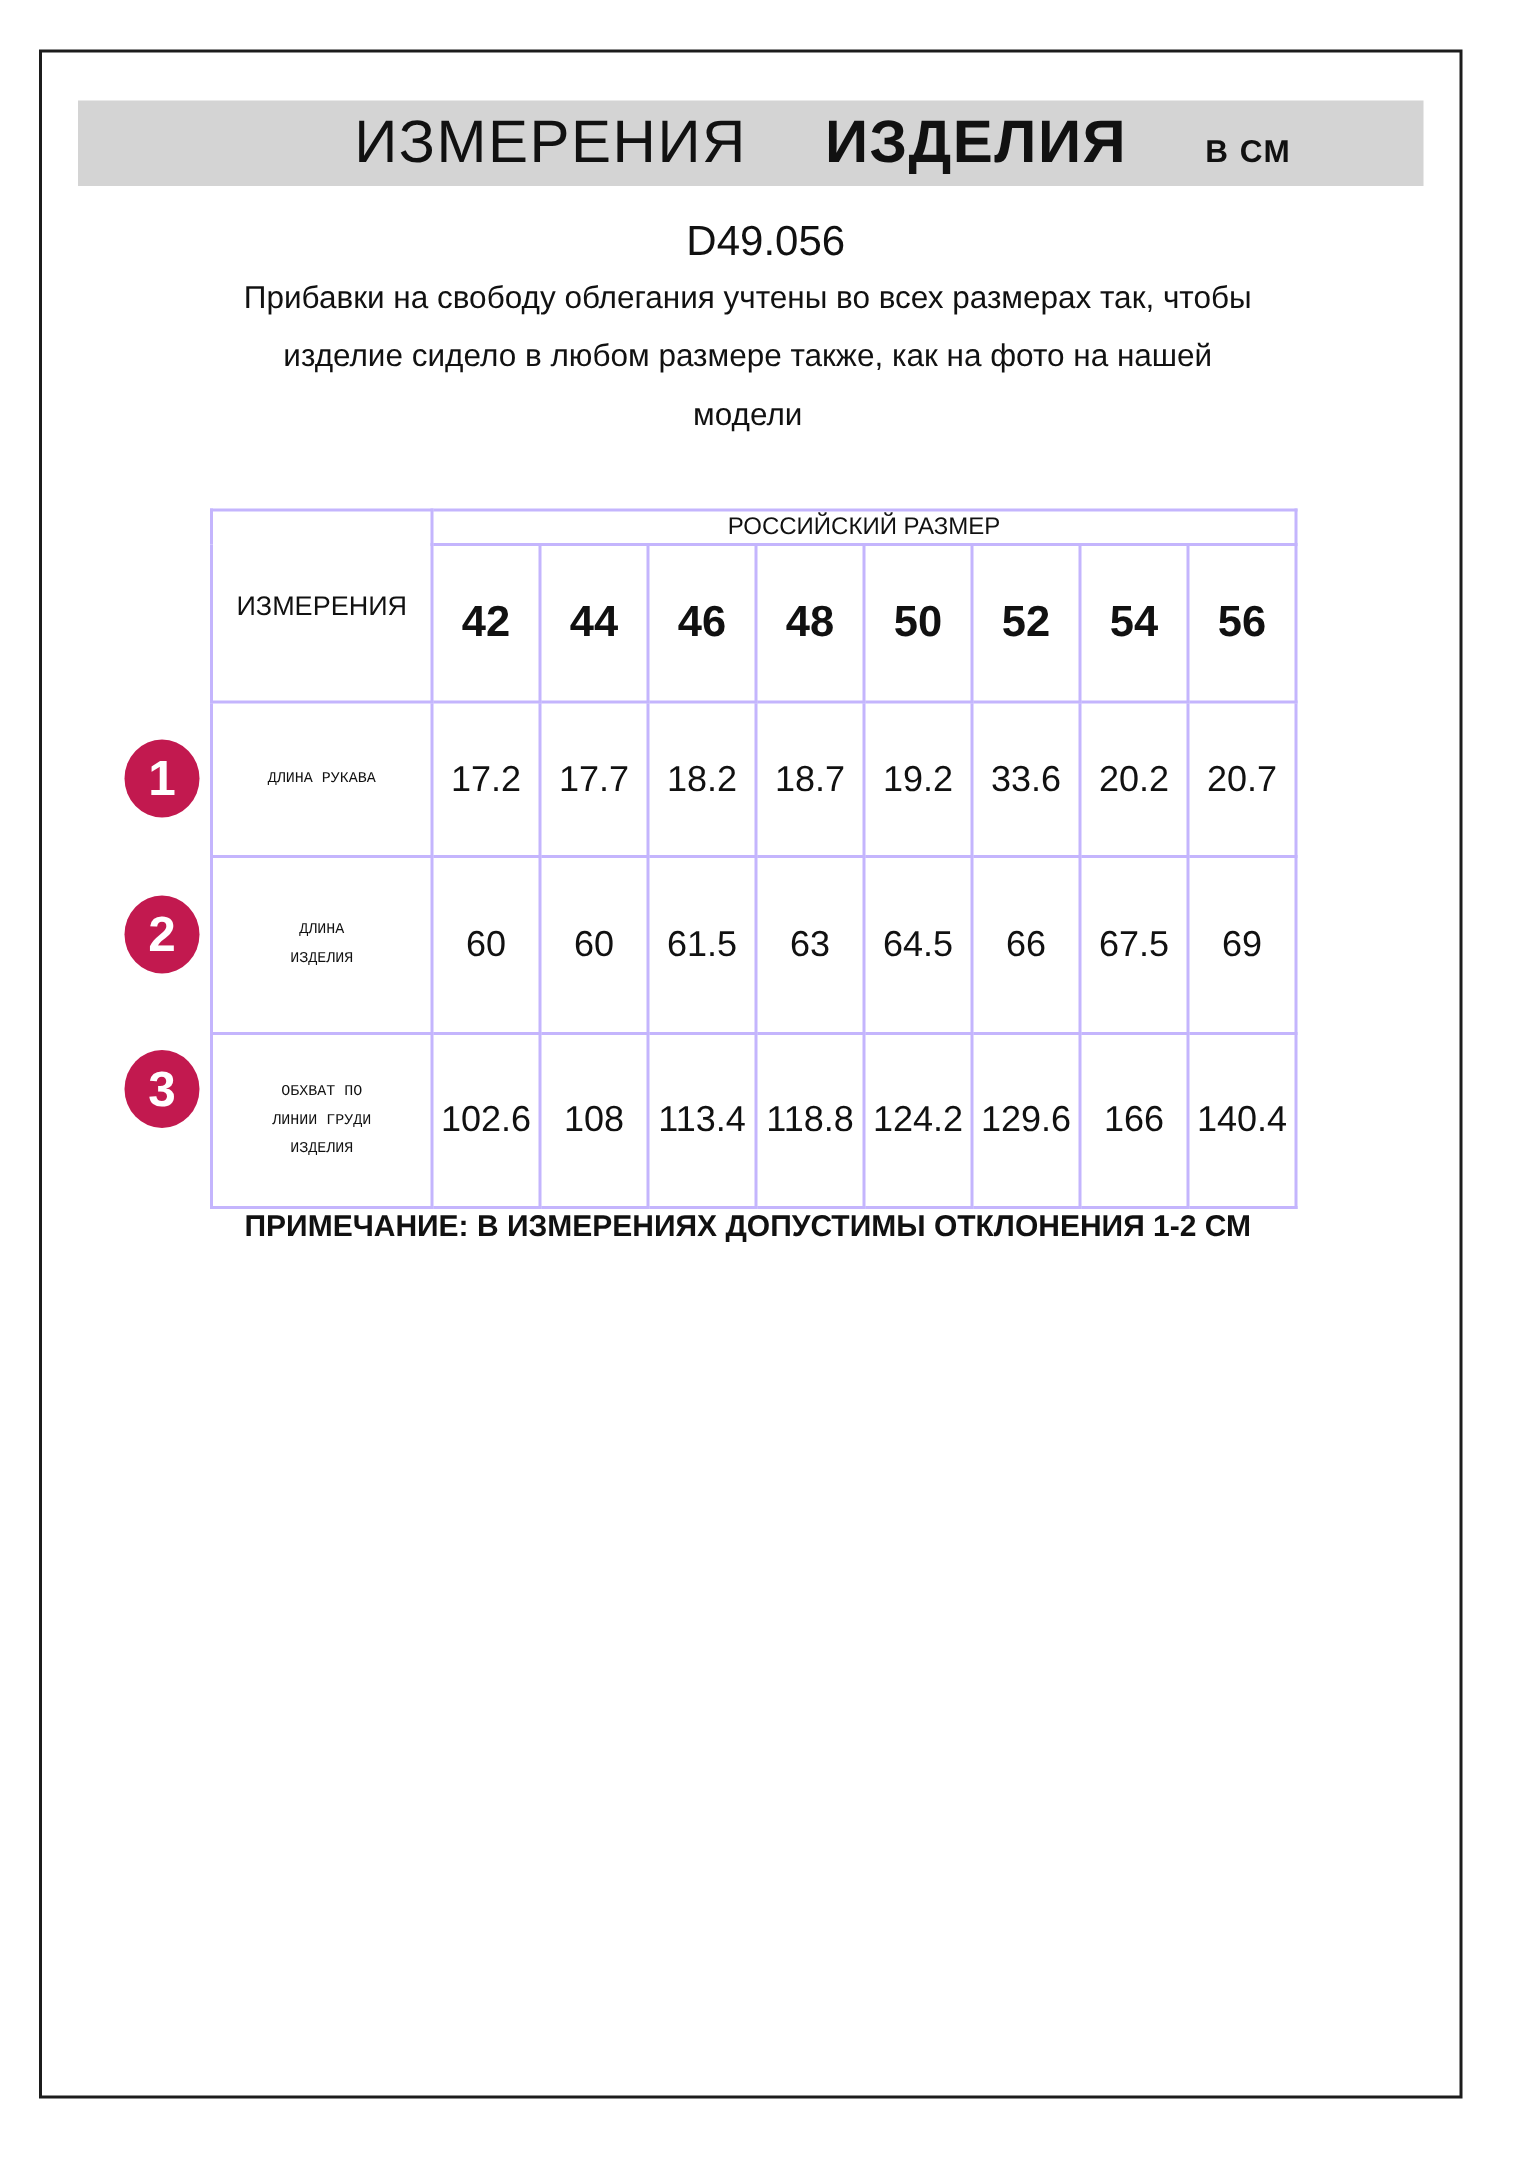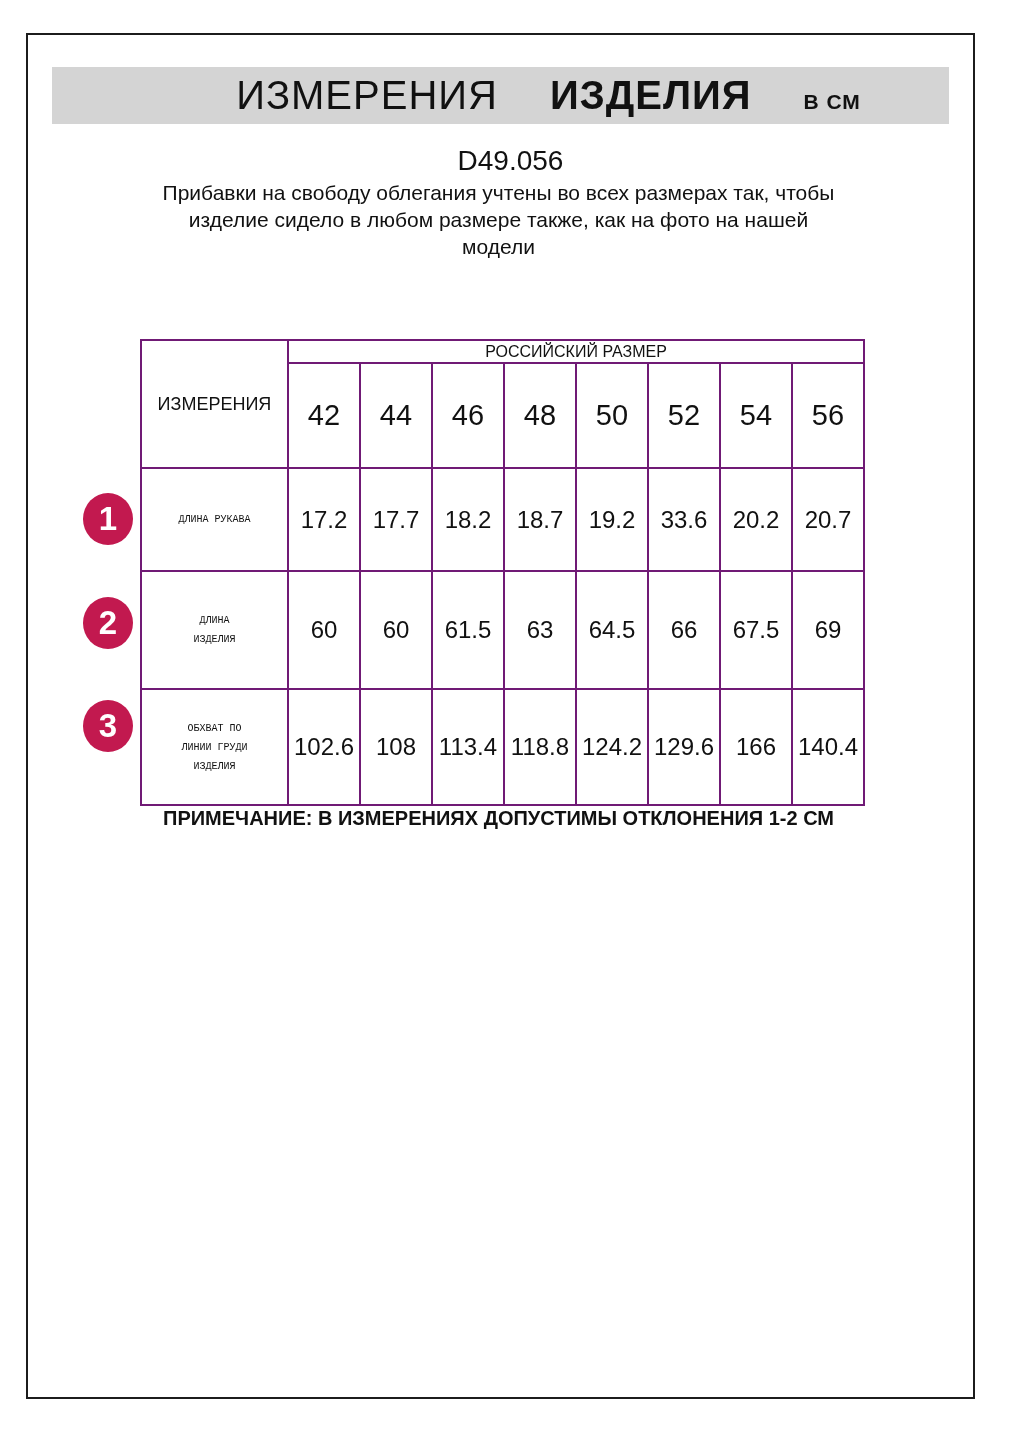--- a/index.html
+++ b/index.html
@@ -9,35 +9,35 @@
 
   .frame{left:26px;top:33px;width:945px;height:1362px;border:2px solid #1c1c1c;background:#fff;}
 
   .banner{left:52px;top:67px;width:897px;height:57px;background:#d4d4d4;
           display:flex;justify-content:center;align-items:baseline;gap:52px;padding-left:96px;box-sizing:border-box;}
   .banner .t-reg{font-size:40px;font-weight:400;letter-spacing:1px;line-height:57px;}
   .banner .t-bold{font-size:40px;font-weight:700;letter-spacing:1px;}
   .banner .t-unit{font-size:21px;font-weight:700;letter-spacing:1px;}
 
   .model-code{left:38px;top:145px;width:945px;text-align:center;font-size:28px;}
-  .description{left:26px;top:179px;width:945px;text-align:center;font-size:21px;line-height:27px;white-space:pre-line;}
+  .description{left:26px;top:179px;width:945px;text-align:center;font-size:21px;line-height:39px;white-space:pre-line;}
 
   table.size-table{position:absolute;left:140px;top:339px;width:723px;
                    border-collapse:collapse;table-layout:fixed;}
-  table.size-table td{border:2px solid #701a75;text-align:center;vertical-align:middle;padding:0;}
+  table.size-table td{border:2px solid #c4b5fd;text-align:center;vertical-align:middle;padding:0;}
   col.c-label{width:147px;}
   col.c-size{width:72px;}
   tr.r-group{height:23px;}
   tr.r-sizes{height:105px;}
   tr.r1{height:103px;}
   tr.r2{height:118px;}
   tr.r3{height:116px;}
   td.corner{font-size:18px;}
   td.group{font-size:16px;}
-  td.size{font-size:29px;font-weight:400;}
+  td.size{font-size:29px;font-weight:700;}
   td.label{font-size:10px;white-space:pre-line;line-height:19px;font-family:Liberation Mono, monospace;}
   td.value{font-size:24px;}
 
   .badge{width:50px;height:52px;border-radius:50%;background:#c2194f;color:#fff;
          display:flex;align-items:center;justify-content:center;
          font-size:33px;font-weight:700;left:83px;}
   .badge.b1{top:493px;}
   .badge.b2{top:597px;}
   .badge.b3{top:700px;}
 

